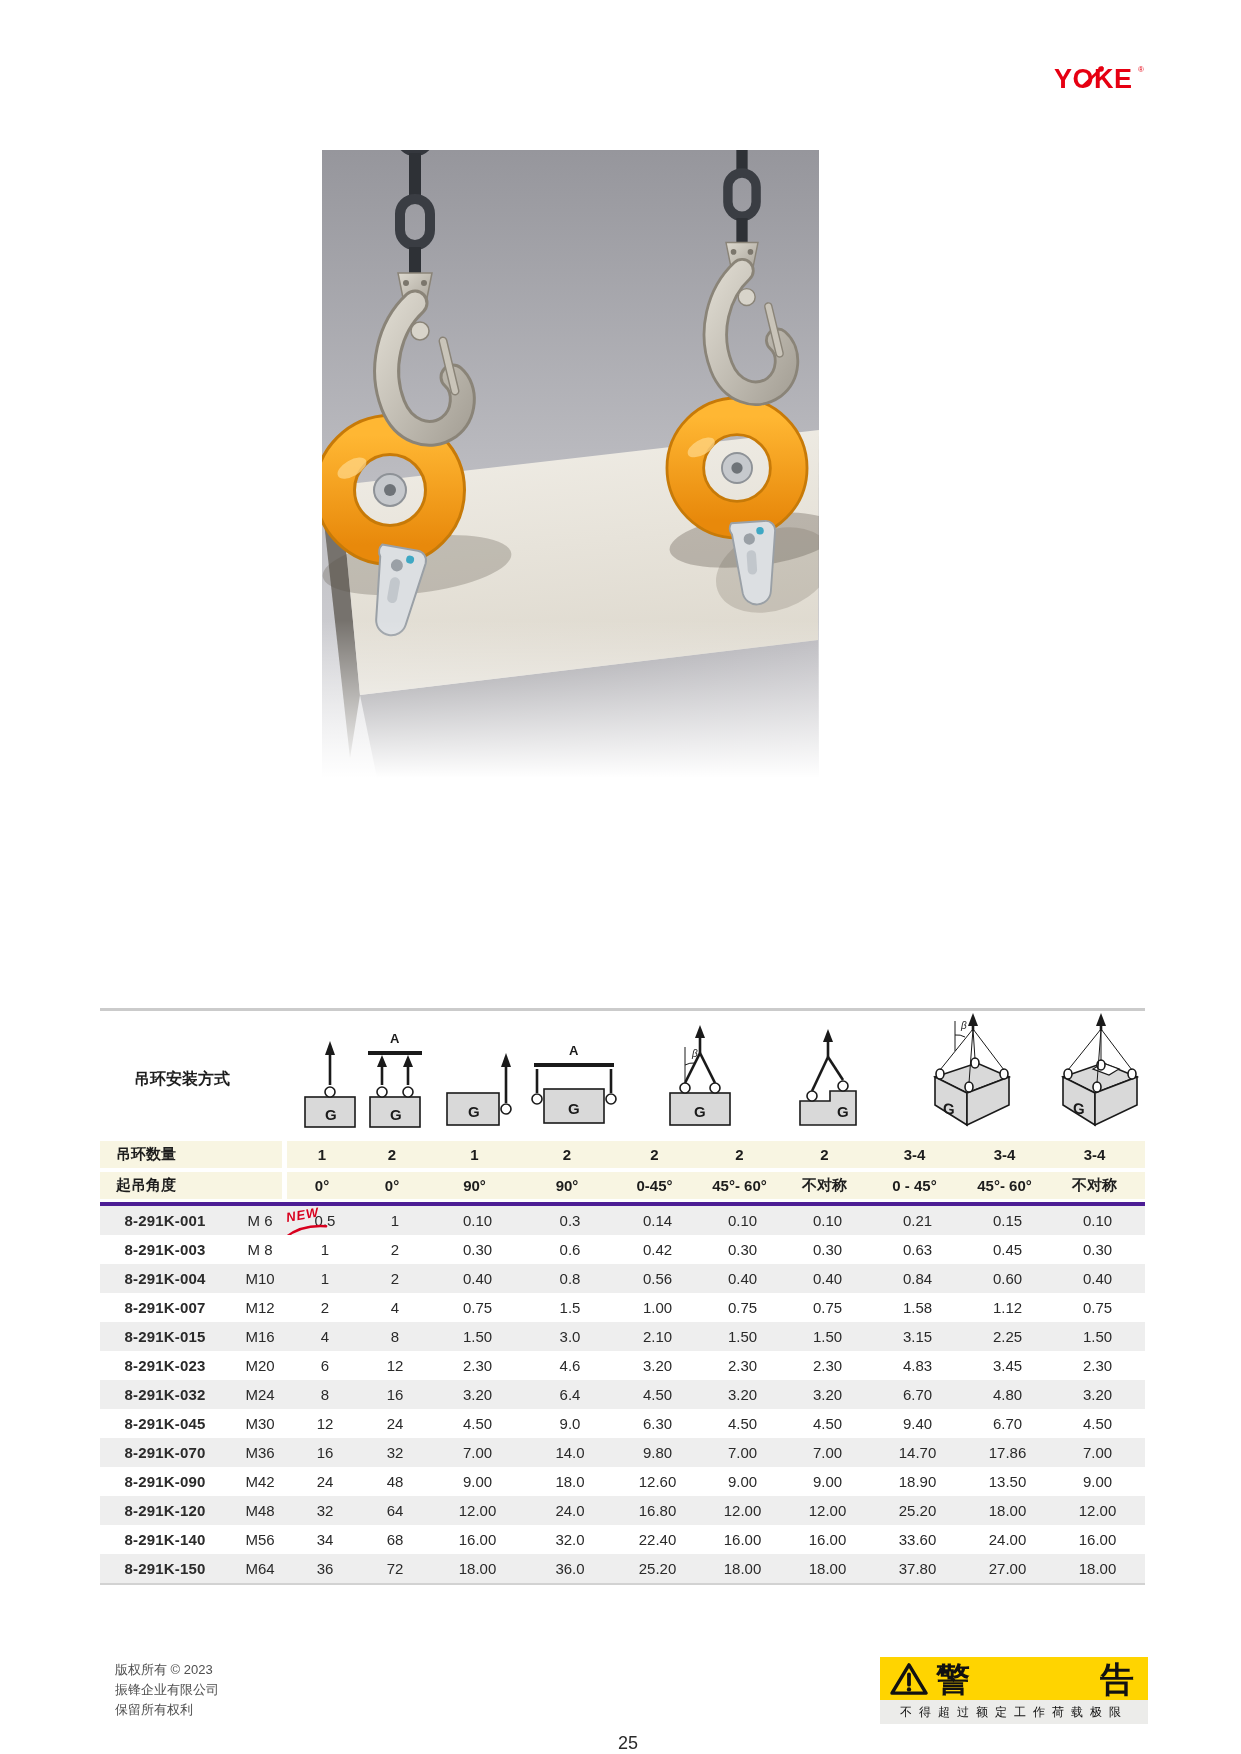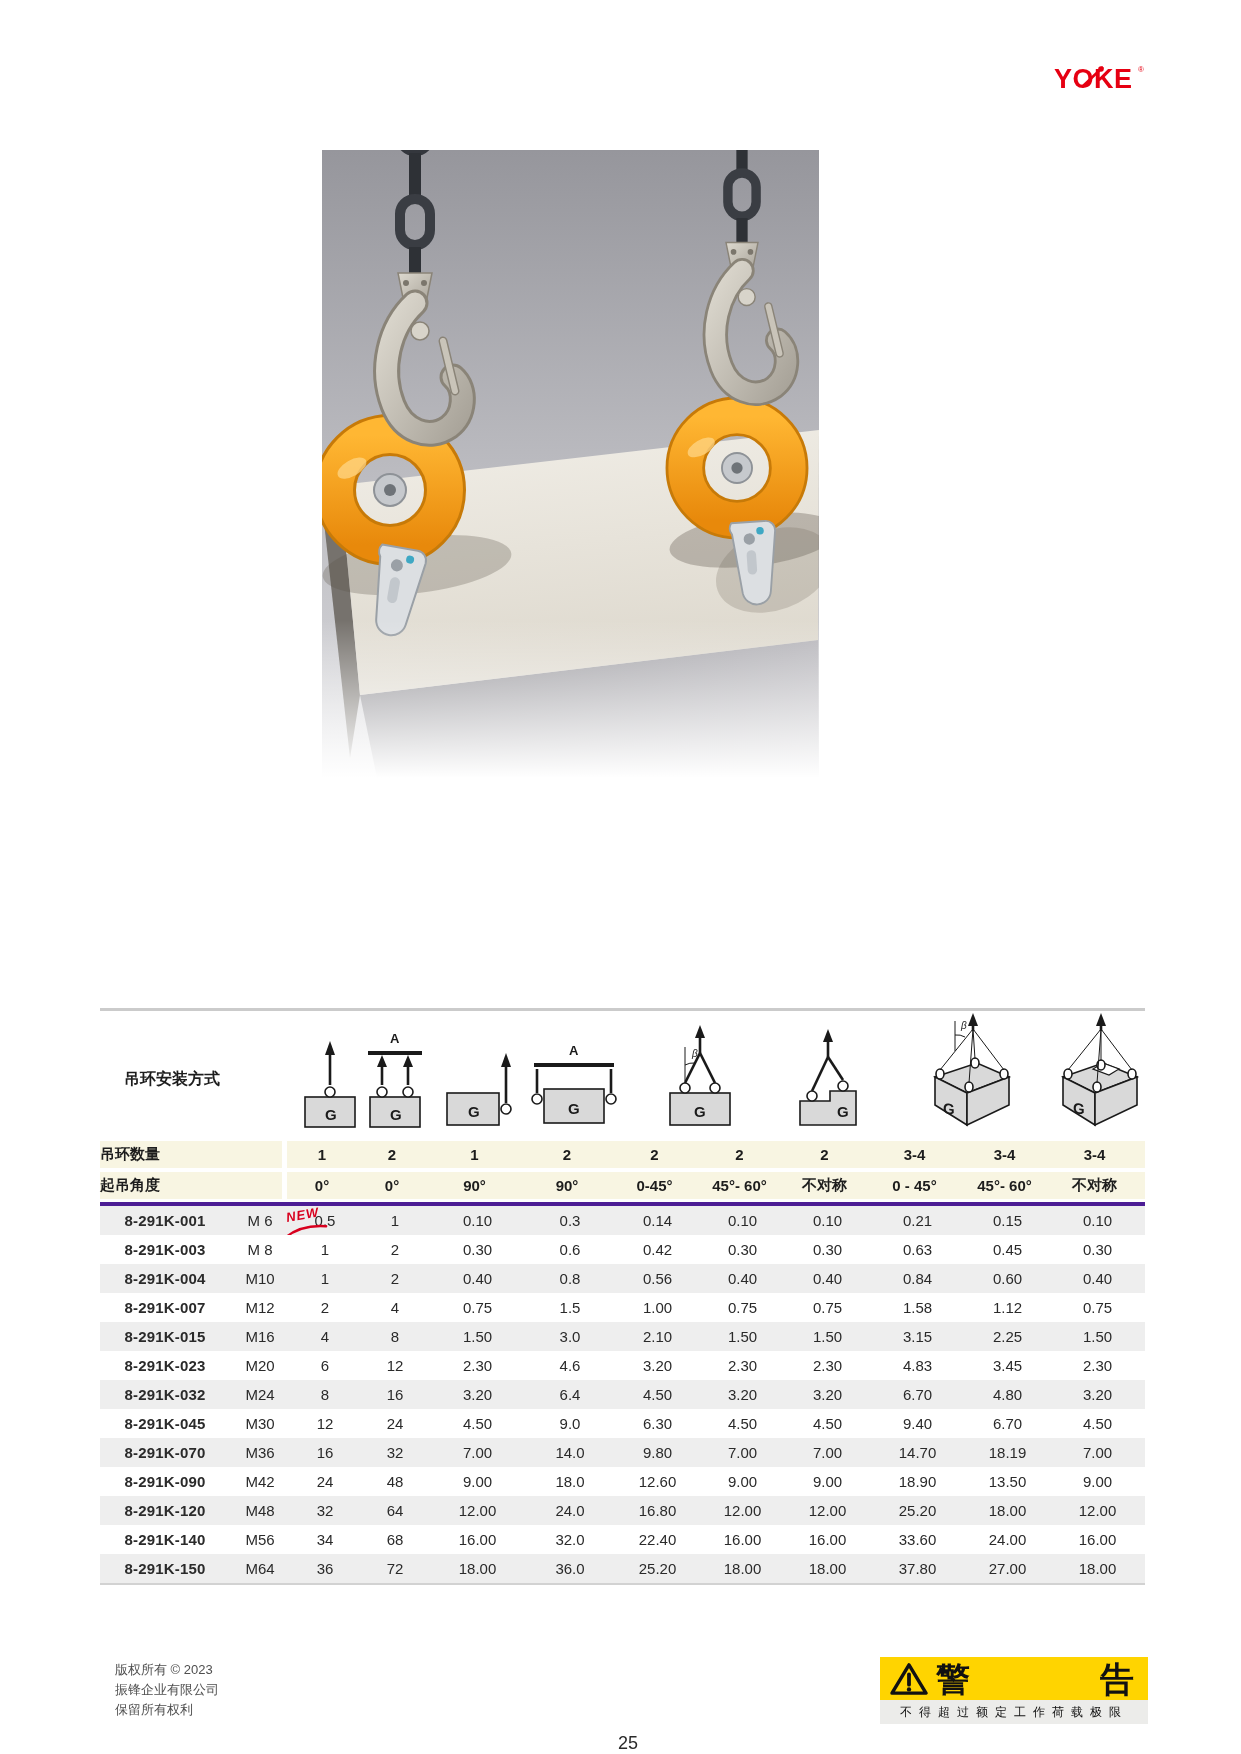--- a/index.html
+++ b/index.html
@@ -9,25 +9,25 @@
   
   .logo { position:absolute; left:1052px; top:58px; width:110px; height:40px; }
 
   
   .photo { position:absolute; left:322px; top:150px; width:497px; height:628px; }
 
   
   .tbl { position:absolute; left:100px; top:1008px; width:1045px; }
   .tbl-topline { height:3px; background:#cbcbcb; }
   .diagram-band { position:relative; height:126px; background:#fff; }
-  .install-label { position:absolute; left:24px; top:58px; font-size:16px; font-weight:bold; color:#1d1d1d; }
+  .install-label { position:absolute; left:34px; top:58px; font-size:16px; font-weight:bold; color:#1d1d1d; }
   .dg { position:absolute; bottom:4px; }
 
   .hdr-row { display:flex; height:27px; margin-top:4px; font-weight:bold; font-size:15px; }
-  .hdr-label { width:182px; background:#f8f5e2; display:flex; align-items:center; color:#1d1d1d; }
+  .hdr-label { width:182px; background:#f8f5e2; display:flex; align-items:center; padding-left:16px; color:#1d1d1d; }
   .hdr-gap { width:5px; background:#fff; }
   .hdr-strip { flex:1; background:#f8f5e2; display:flex; }
   .hcell { display:flex; align-items:center; justify-content:center; color:#1d1d1d; }
 
   .hdr3 { display:flex; height:27px; margin-top:4px; font-weight:bold; font-size:15px; }
   .hdr3 .cell { background:#f8f5e2; display:flex; align-items:center; justify-content:center; color:#1d1d1d; }
   .h-item { width:130px; }
   .h-thread { width:60px; }
   .h-wll { flex:1; }
 
@@ -436,21 +436,21 @@
           <div class="cell c-item">8-291K-070</div>
           <div class="cell c-thread">M36</div>
           <div class="cell w0">16</div>
           <div class="cell w1">32</div>
           <div class="cell w2">7.00</div>
           <div class="cell w3">14.0</div>
           <div class="cell w4">9.80</div>
           <div class="cell w5">7.00</div>
           <div class="cell w6">7.00</div>
           <div class="cell w7">14.70</div>
-          <div class="cell w8">18.19</div>
+          <div class="cell w8">17.86</div>
           <div class="cell w9">7.00</div>
         </div>
         <div class="row even">
           <div class="cell c-item">8-291K-090</div>
           <div class="cell c-thread">M42</div>
           <div class="cell w0">24</div>
           <div class="cell w1">48</div>
           <div class="cell w2">9.00</div>
           <div class="cell w3">18.0</div>
           <div class="cell w4">12.60</div>

